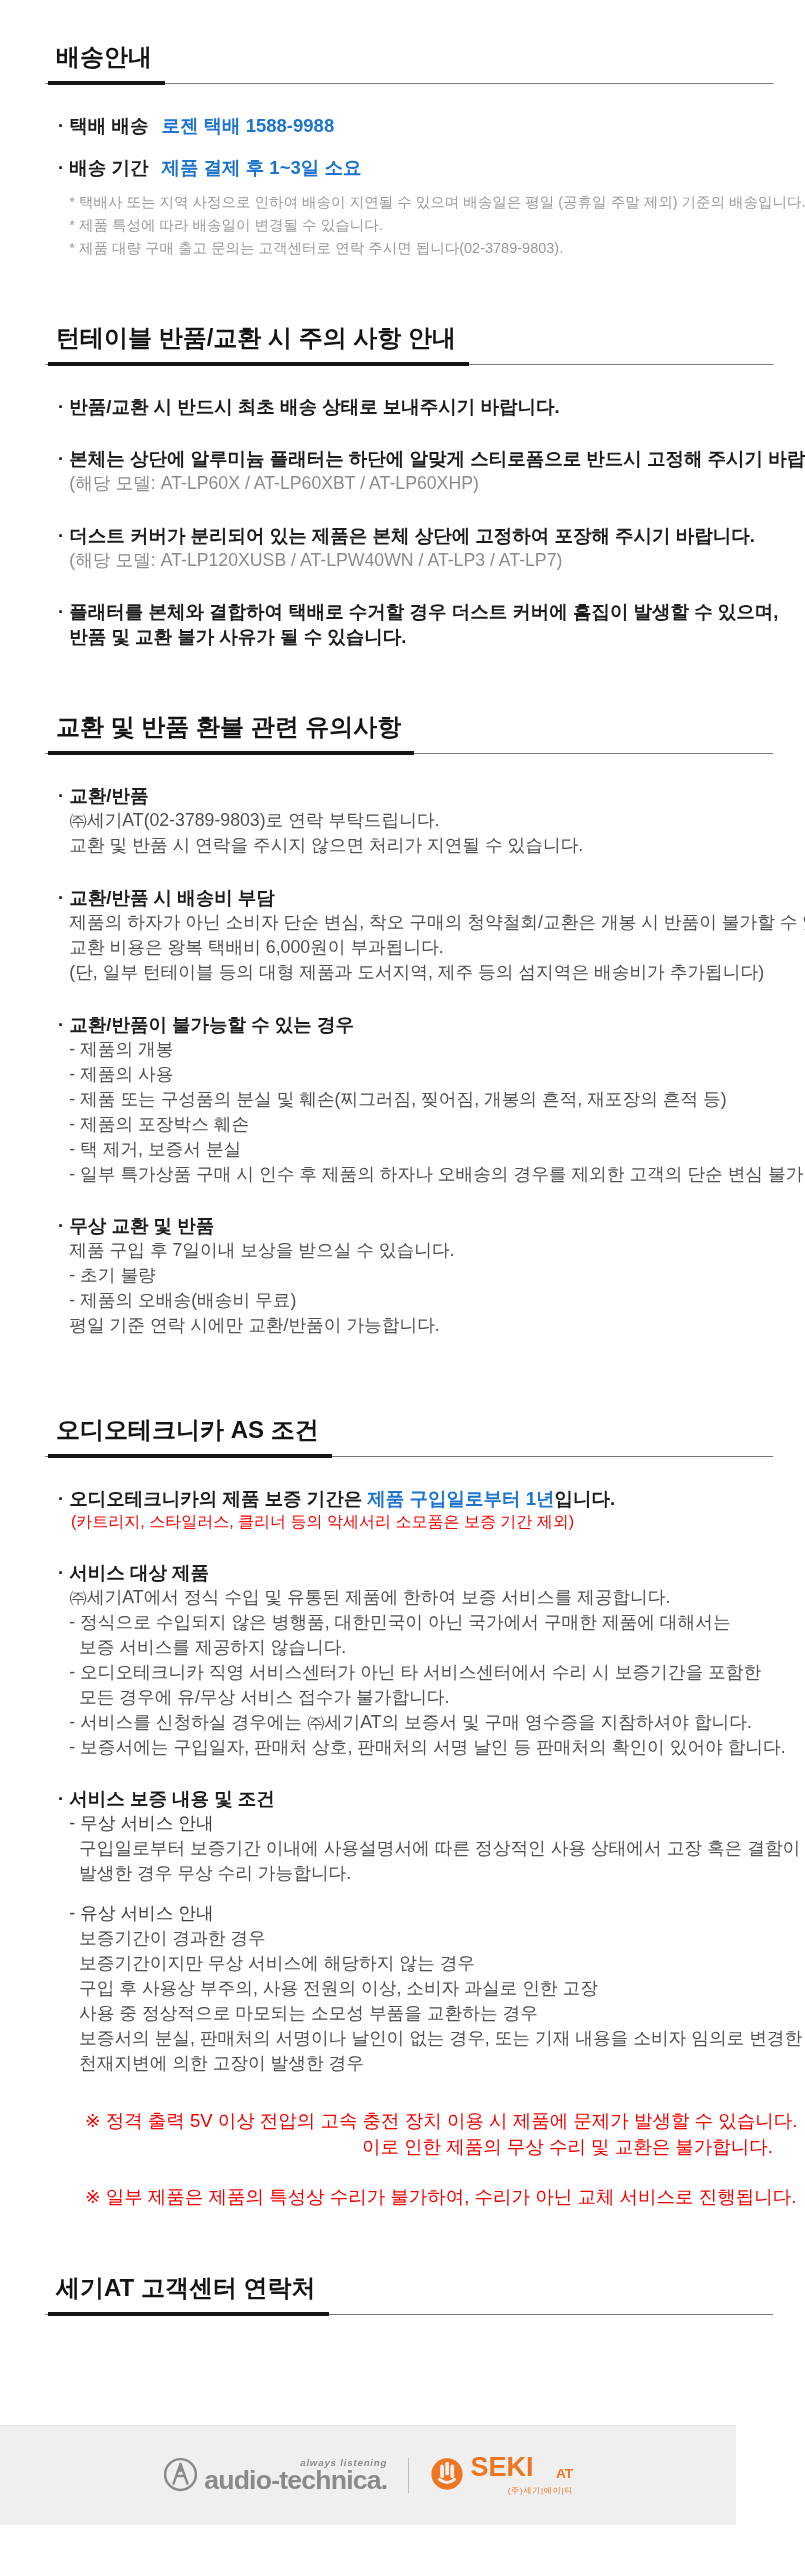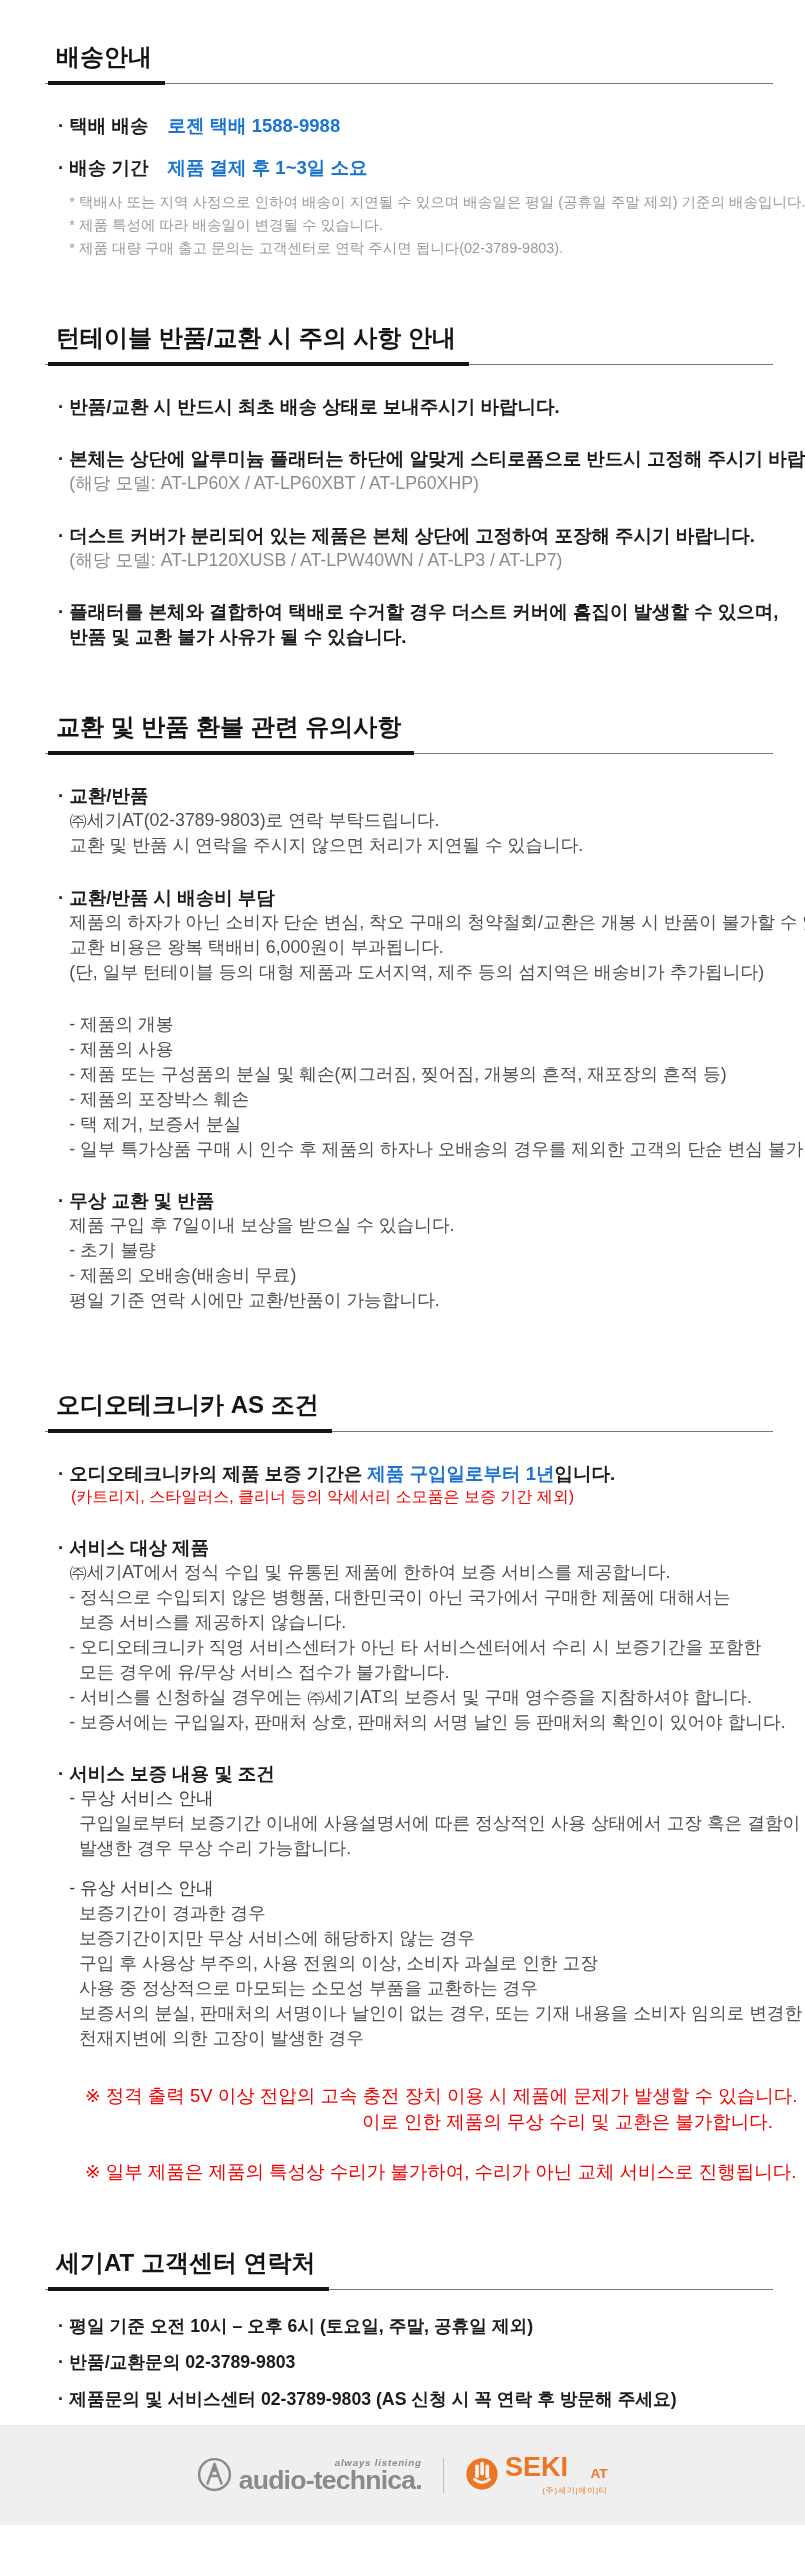--- a/index.html
+++ b/index.html
@@ -21,33 +21,33 @@
   .group:last-child{margin-bottom:0;}
   .bullet{position:relative;padding-left:11.3px;font-size:18.5px;font-weight:700;color:#1c1c1c;
           line-height:25px;white-space:nowrap;}
   .bullet::before{content:"\00B7";position:absolute;left:0;top:0;color:#1c1c1c;font-weight:700;}
   .line{padding-left:11.3px;font-size:17.7px;color:#4f4f4f;line-height:25px;white-space:nowrap;}
   .line.bold{font-weight:700;color:#1c1c1c;font-size:18.5px;}
   .line.gray{color:#8c8c8c;}
   .line.indent2{padding-left:21px;}
   .note{padding-left:11.3px;font-size:14.5px;color:#9a9a9a;line-height:23px;white-space:nowrap;}
   .notes{margin-top:11.3px;}
-  .kv .v{color:#1c74cf;margin-left:19px;}
+  .kv .v{color:#1c74cf;margin-left:13px;}
   .blue{color:#1c74cf;}
   .line.red-sub{font-size:16px;color:#f20000;padding-left:13px;line-height:22px;}
   .warn{margin-top:32px;text-align:right;}
   .warn-line{padding-left:27px;font-size:18.5px;color:#f20000;line-height:26px;white-space:nowrap;}
   .warn-line.cont{padding-left:48px;}
   .warn-gap{height:24px;}
 
   
   .contact .bullet{margin-bottom:11.3px;font-size:17.7px;}
 
   
-  .footer{position:absolute;left:0;top:2425px;width:805px;height:99px;background:#efefef;
+  .footer{position:absolute;left:0;top:2425px;width:736px;height:99px;background:#efefef;
           border-top:0.8px solid #e3e3e3;display:flex;align-items:center;justify-content:center;}
   .f-row{display:flex;align-items:center;gap:21px;}
   .at-block{display:flex;align-items:center;gap:6.4px;}
   .at-texts{display:flex;flex-direction:column;align-items:flex-end;}
   .tagline{font-size:9.7px;font-style:italic;font-weight:700;color:#8a8a8a;letter-spacing:0.8px;margin-bottom:-1.6px;}
   .brand{font-size:26.6px;font-weight:700;color:#8a8a8a;letter-spacing:-0.8px;line-height:27px;}
   .f-divider{width:0.8px;height:35px;background:#bdbdbd;}
   .seki-block{display:flex;align-items:center;gap:6.4px;}
   .seki-texts{display:flex;flex-direction:column;align-items:flex-end;}
   .seki-word{display:flex;align-items:flex-start;line-height:24px;gap:20px;}
@@ -117,20 +117,21 @@
           <div class="line">㈜세기AT(02-3789-9803)로 연락 부탁드립니다.</div>
           <div class="line">교환 및 반품 시 연락을 주시지 않으면 처리가 지연될 수 있습니다.</div>
         </div>
         <div class="group">
           <div class="bullet">교환/반품 시 배송비 부담</div>
           <div class="line">제품의 하자가 아닌 소비자 단순 변심, 착오 구매의 청약철회/교환은 개봉 시 반품이 불가할 수 있으며</div>
           <div class="line">교환 비용은 왕복 택배비 6,000원이 부과됩니다.</div>
           <div class="line">(단, 일부 턴테이블 등의 대형 제품과 도서지역, 제주 등의 섬지역은 배송비가 추가됩니다)</div>
         </div>
         <div class="group">
+          <div class="bullet">교환/반품이 불가능할 수 있는 경우</div>
           <div class="line">- 제품의 개봉</div>
           <div class="line">- 제품의 사용</div>
           <div class="line">- 제품 또는 구성품의 분실 및 훼손(찌그러짐, 찢어짐, 개봉의 흔적, 재포장의 흔적 등)</div>
           <div class="line">- 제품의 포장박스 훼손</div>
           <div class="line">- 택 제거, 보증서 분실</div>
           <div class="line">- 일부 특가상품 구매 시 인수 후 제품의 하자나 오배송의 경우를 제외한 고객의 단순 변심 불가</div>
         </div>
         <div class="group">
           <div class="bullet">무상 교환 및 반품</div>
           <div class="line">제품 구입 후 7일이내 보상을 받으실 수 있습니다.</div>
@@ -181,25 +182,20 @@
           <div class="warn-gap"></div>
           <div class="warn-line">※ 일부 제품은 제품의 특성상 수리가 불가하여, 수리가 아닌 교체 서비스로 진행됩니다.</div>
         </div>
       </div>
     </div>
 
     <div class="sec contact">
       <div class="sec-head">
         <h2 class="sec-title">세기AT 고객센터 연락처</h2>
       </div>
-      <div class="sec-body" style="padding-top:24px;">
-        <div class="bullet">평일 기준 오전 10시 – 오후 6시 (토요일, 주말, 공휴일 제외)</div>
-        <div class="bullet">반품/교환문의 02-3789-9803</div>
-        <div class="bullet">제품문의 및 서비스센터 02-3789-9803 (AS 신청 시 꼭 연락 후 방문해 주세요)</div>
-      </div>
     </div>
 
   </div>
 
   <div class="footer">
     <div class="f-row">
       <div class="at-block">
         <span>
           <svg width="35" height="35" viewBox="0 0 100 100">
             <circle cx="50" cy="50" r="44" fill="none" stroke="#8a8a8a" stroke-width="7"></circle>

